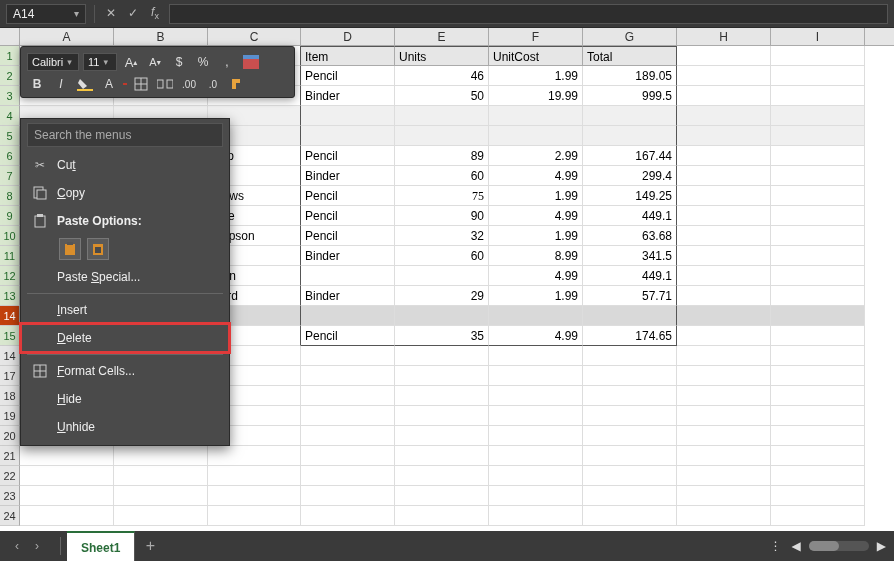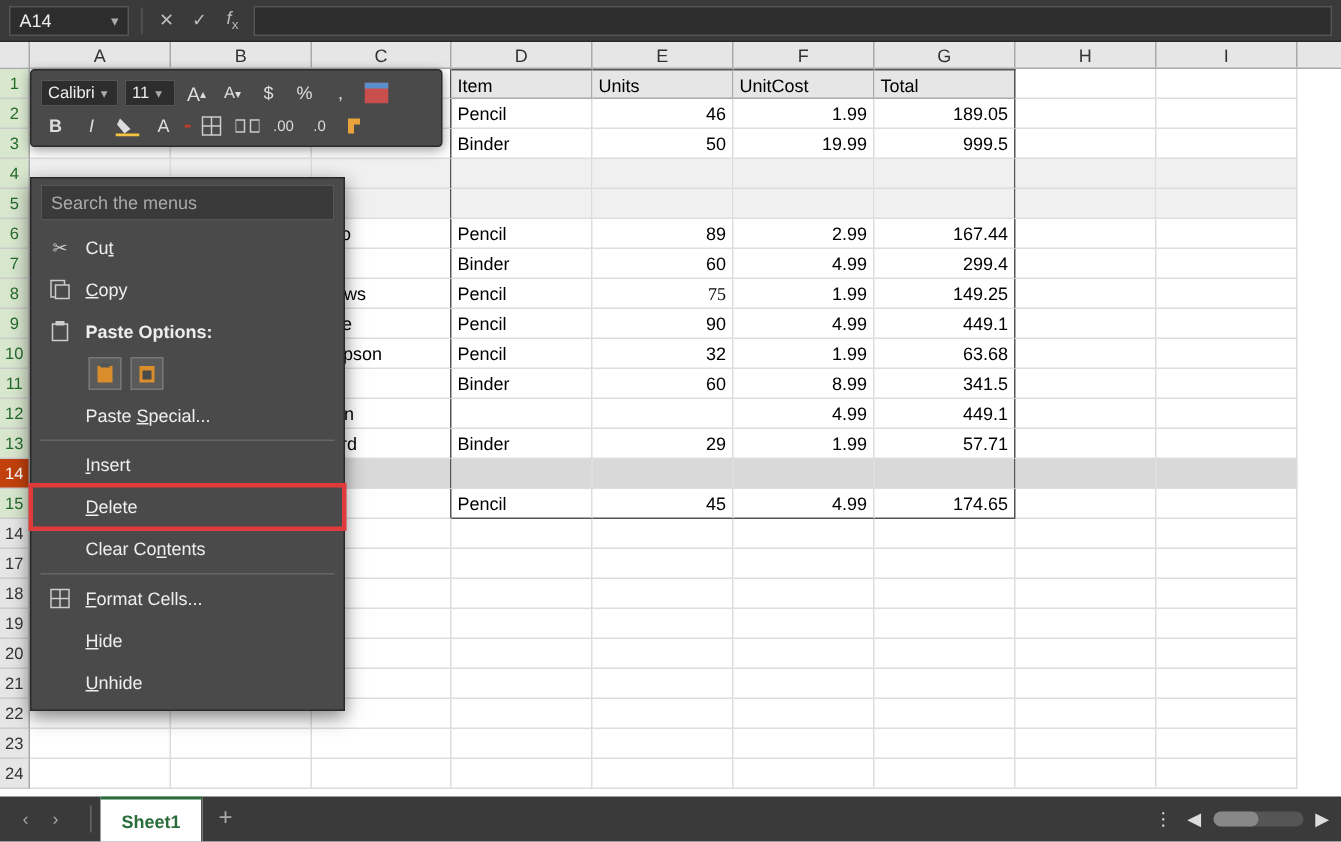--- a/index.html
+++ b/index.html
@@ -268,21 +268,21 @@
         <div class="cell borderR" style="width: 94px;"></div>
         <div class="cell" style="width: 94px;"></div>
         <div class="cell" style="width: 94px;"></div>
       </div>
       <div class="row">
         <div class="rh highlight">15</div>
         <div class="cell" style="width: 94px;"></div>
         <div class="cell" style="width: 94px;"></div>
         <div class="cell borderR" style="width: 93px;">es</div>
         <div class="cell borderB" style="width: 94px;">Pencil</div>
-        <div class="cell num borderB" style="width: 94px;">45</div>
+        <div class="cell num borderB" style="width: 94px;">35</div>
         <div class="cell num borderB" style="width: 94px;">4.99</div>
         <div class="cell num borderR borderB" style="width: 94px;">174.65</div>
         <div class="cell" style="width: 94px;"></div>
         <div class="cell" style="width: 94px;"></div>
       </div>
       <div class="row">
         <div class="rh">14</div>
         <div class="cell" style="width: 94px;"></div>
         <div class="cell" style="width: 94px;"></div>
         <div class="cell" style="width: 93px;"></div>
@@ -500,24 +500,20 @@
   </div>
   <div class="ctx-sep"></div>
   <div class="ctx-item">
     <span class="ctx-icon"></span>
     <span class="ctx-label"><u>I</u>nsert</span>
   </div>
   <div class="ctx-item highlighted">
     <span class="ctx-icon"></span>
     <span class="ctx-label"><u>D</u>elete</span>
   </div>
-  <div class="ctx-item">
-    <span class="ctx-icon"></span>
-    <span class="ctx-label">Clear Co<u>n</u>tents</span>
-  </div>
   <div class="ctx-sep"></div>
   <div class="ctx-item">
     <span class="ctx-icon">
         <svg width="14" height="14">
           <rect x="1" y="1" width="12" height="12" fill="none" stroke="#ccc"></rect>
           <line x1="1" y1="7" x2="13" y2="7" stroke="#ccc"></line>
           <line x1="7" y1="1" x2="7" y2="13" stroke="#ccc"></line>
         </svg>
       </span>
     <span class="ctx-label"><u>F</u>ormat Cells...</span>

